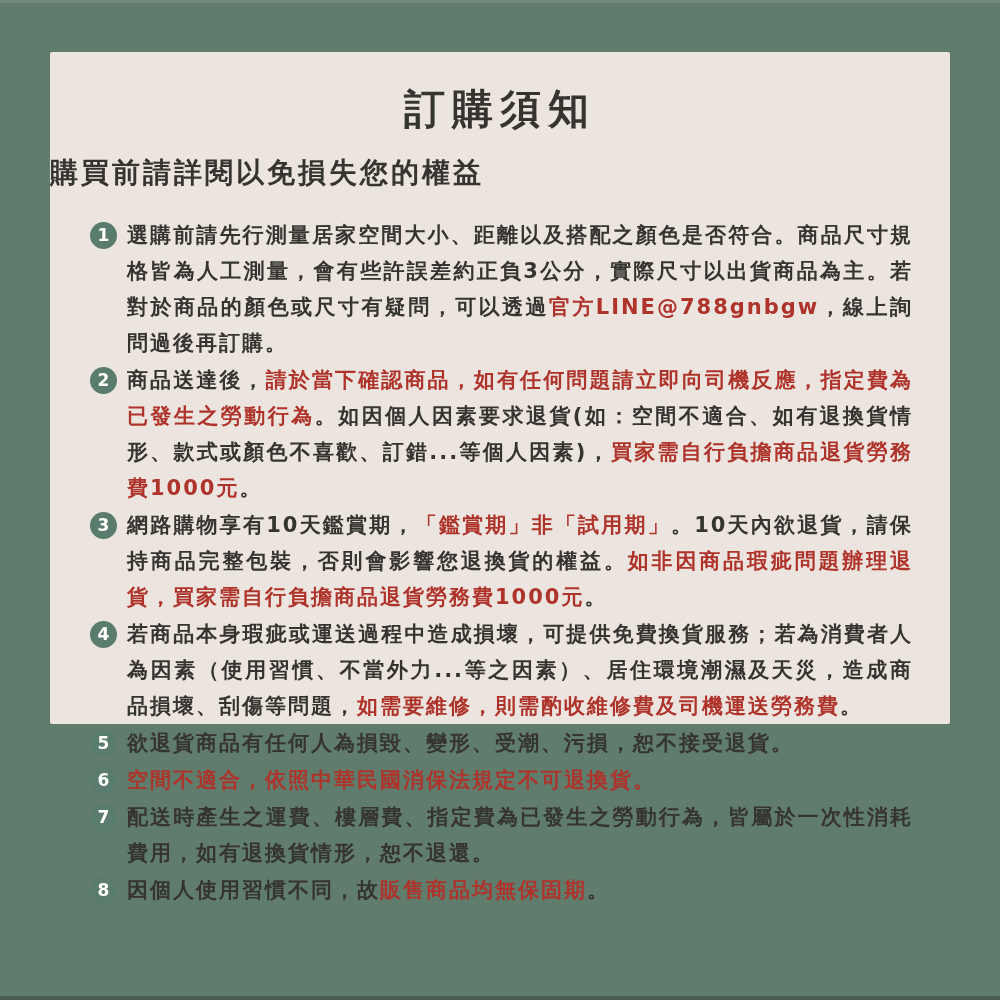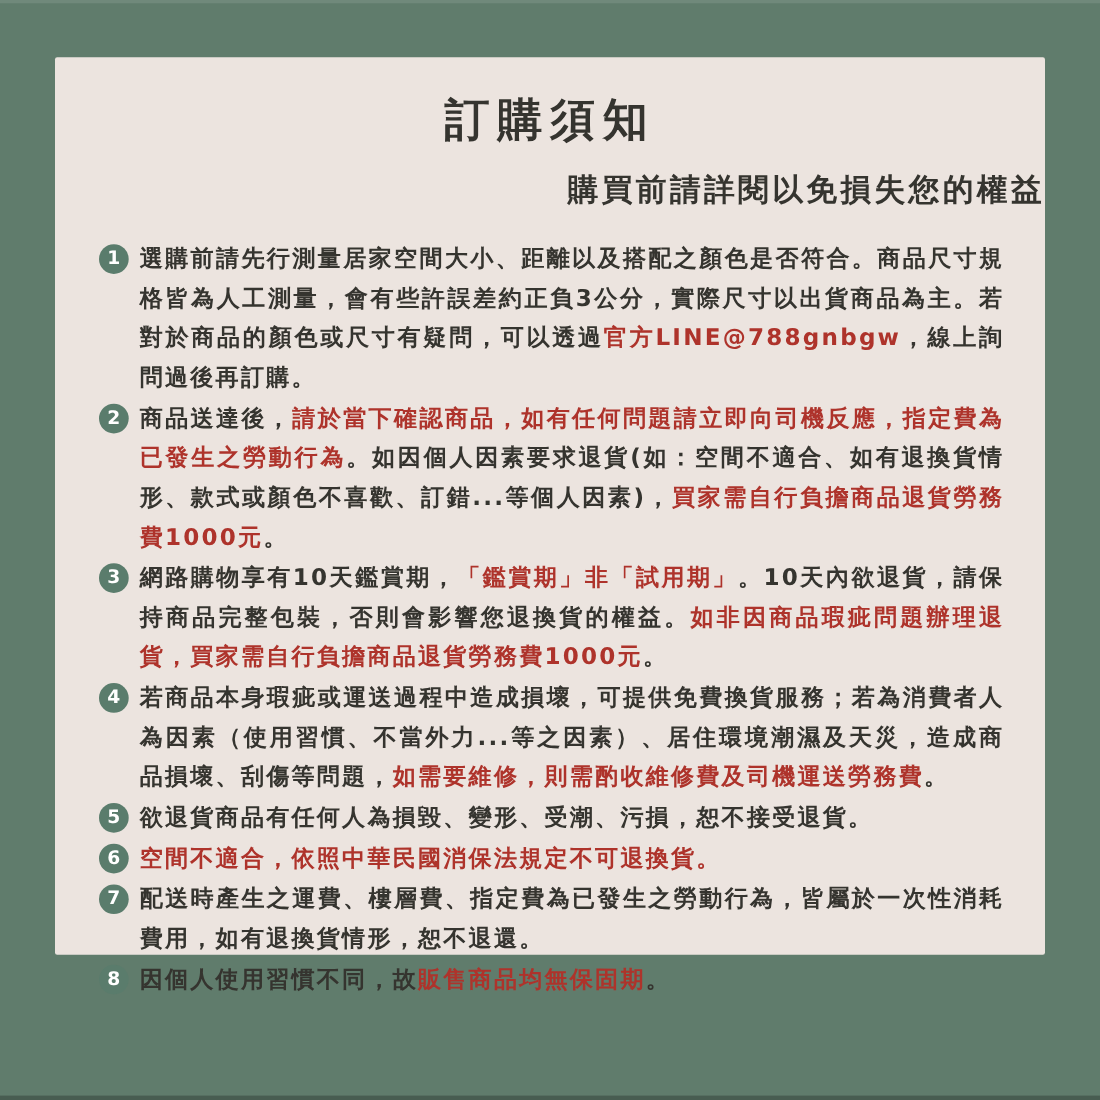--- a/index.html
+++ b/index.html
@@ -27,35 +27,35 @@
     content:"";position:absolute;top:0;left:0;right:0;height:3px;
     background:rgba(255,255,255,0.10);
   }
   .frame::after{ 
     content:"";position:absolute;bottom:0;left:0;right:0;height:4px;
     background:rgba(0,0,0,0.25);
   }
   .card{
     position:absolute;
     left:50px;top:52px;
-    width:900px;height:816px;
+    width:900px;height:672px;
     background:var(--card);
     border-radius:2px;
   }
   .title{
     margin:30px 0 0;
     text-align:center;
     font-size:41px;
     font-weight:bold;
     letter-spacing:7px;
     color:var(--ink);
   }
   .subtitle{
     margin:17px 0 0;
-    text-align:right;
+    text-align:left;
     font-size:28px;
     font-weight:bold;
     letter-spacing:3px;
     color:var(--ink);
   }
   .notice-list{
     margin:25px 0 0 40px;
   }
   .notice-item{
     display:flex;

